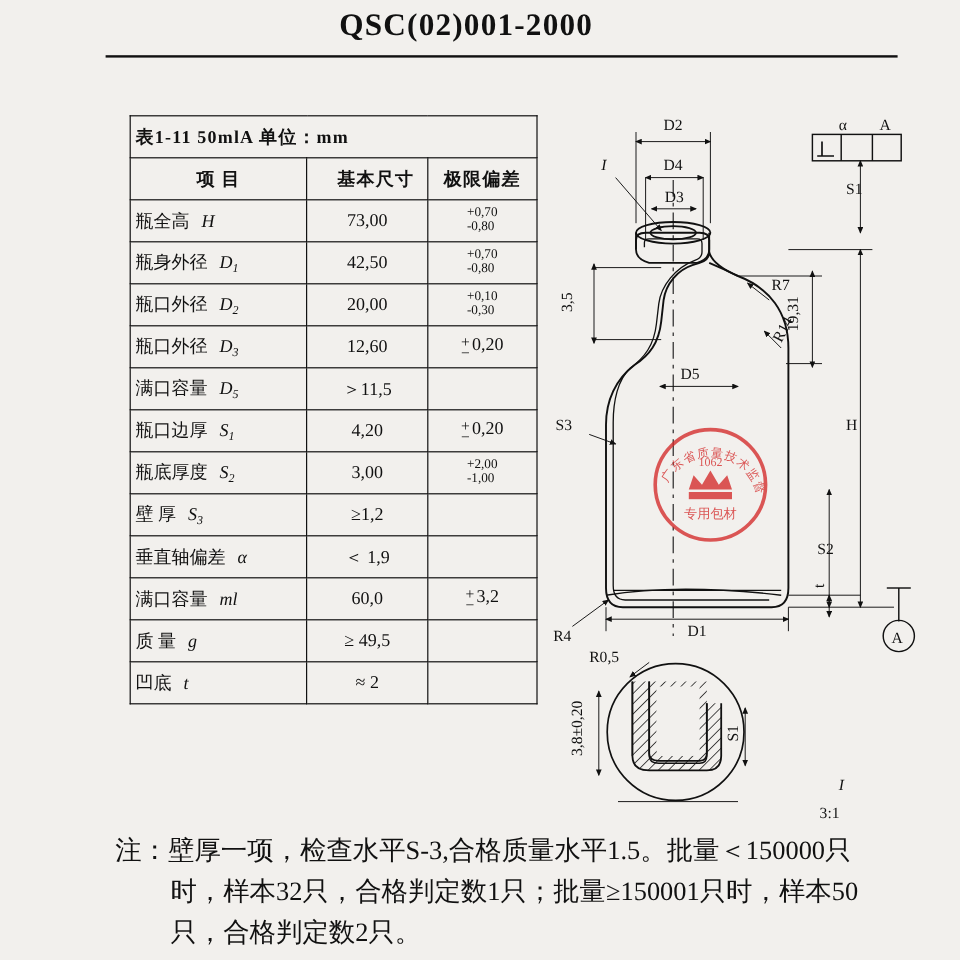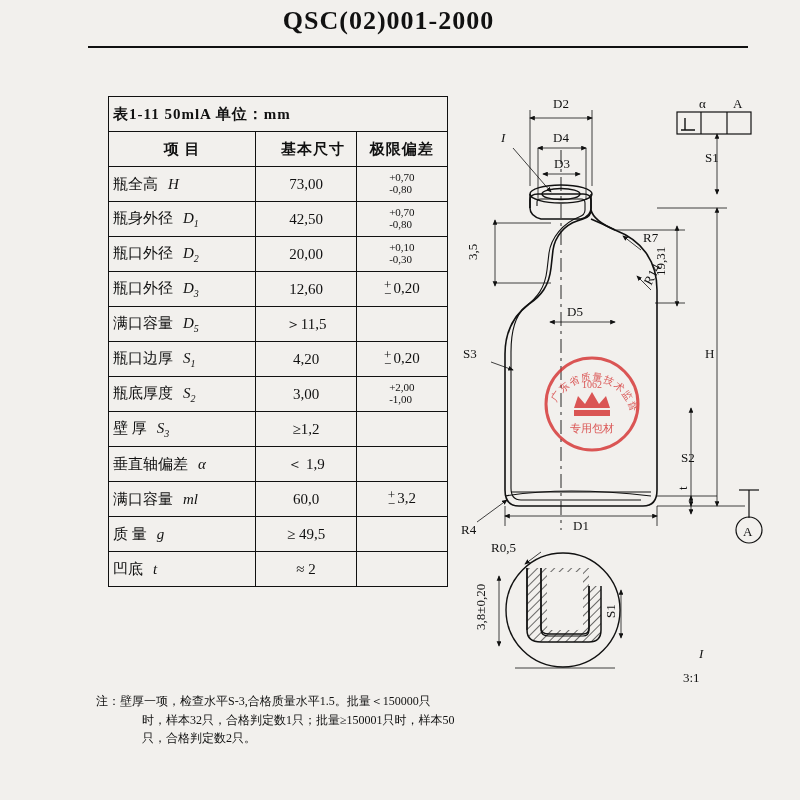--- a/index.html
+++ b/index.html
@@ -73,21 +73,21 @@
     vertical-align:middle;
   }
   .tolstack span{display:block;}
   .pm{font-size:15px;display:inline-block;vertical-align:middle;}
   .pm .pmnum{font-size:15px;}
 
   
   .note{
     position:absolute;left:96px;top:692px;width:660px;
     font-family:"Liberation Serif", serif;
-    font-size:12px;
+    font-size:22px;
     line-height:1.55;
   }
   .note .l2,.note .l3{padding-left:46px;}
 
   
   .drawing{position:absolute;left:455px;top:90px;width:330px;height:600px;}
   .drawing svg{display:block;}
 
   
   .stamp{

